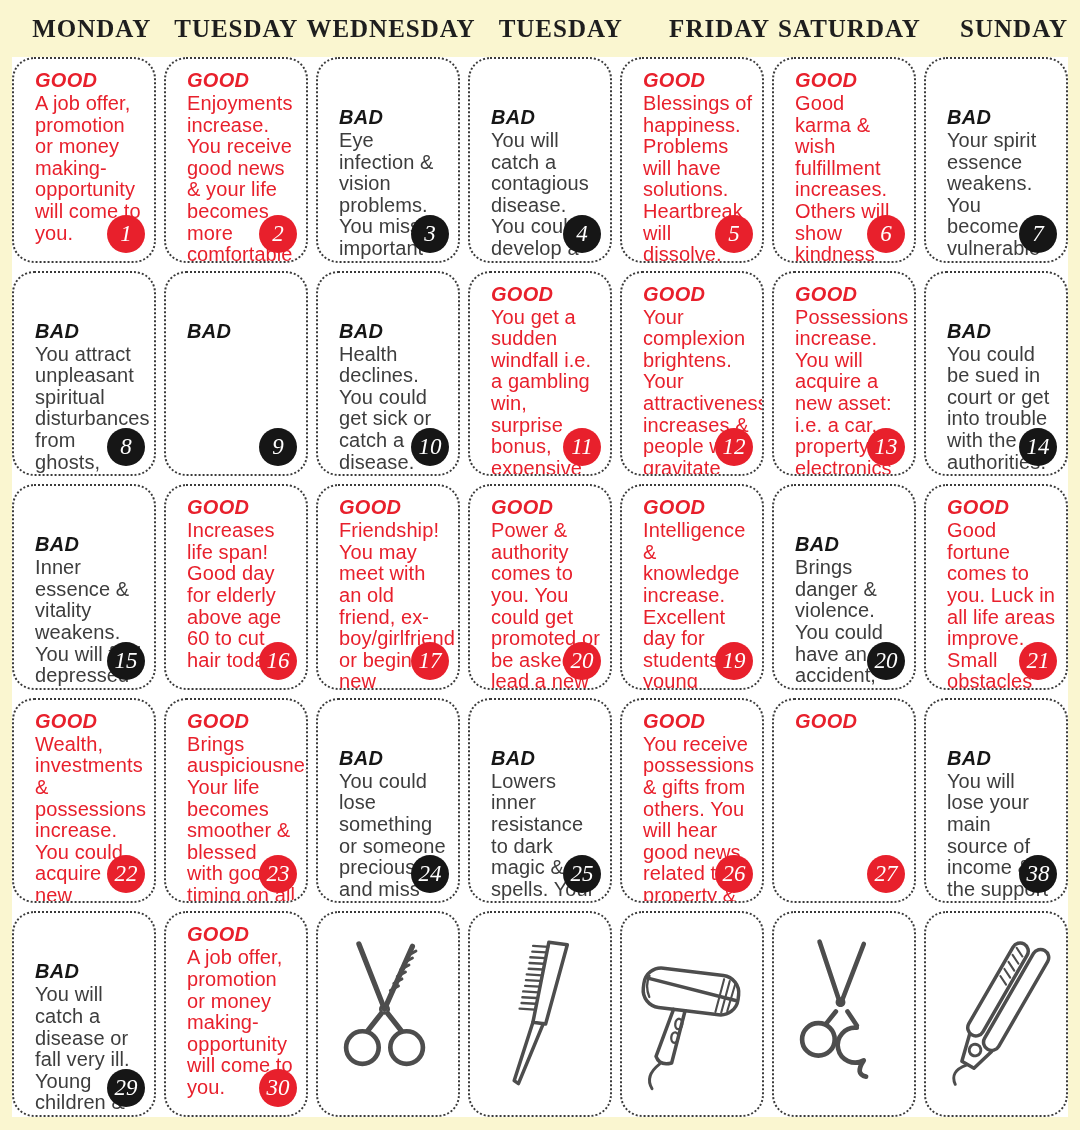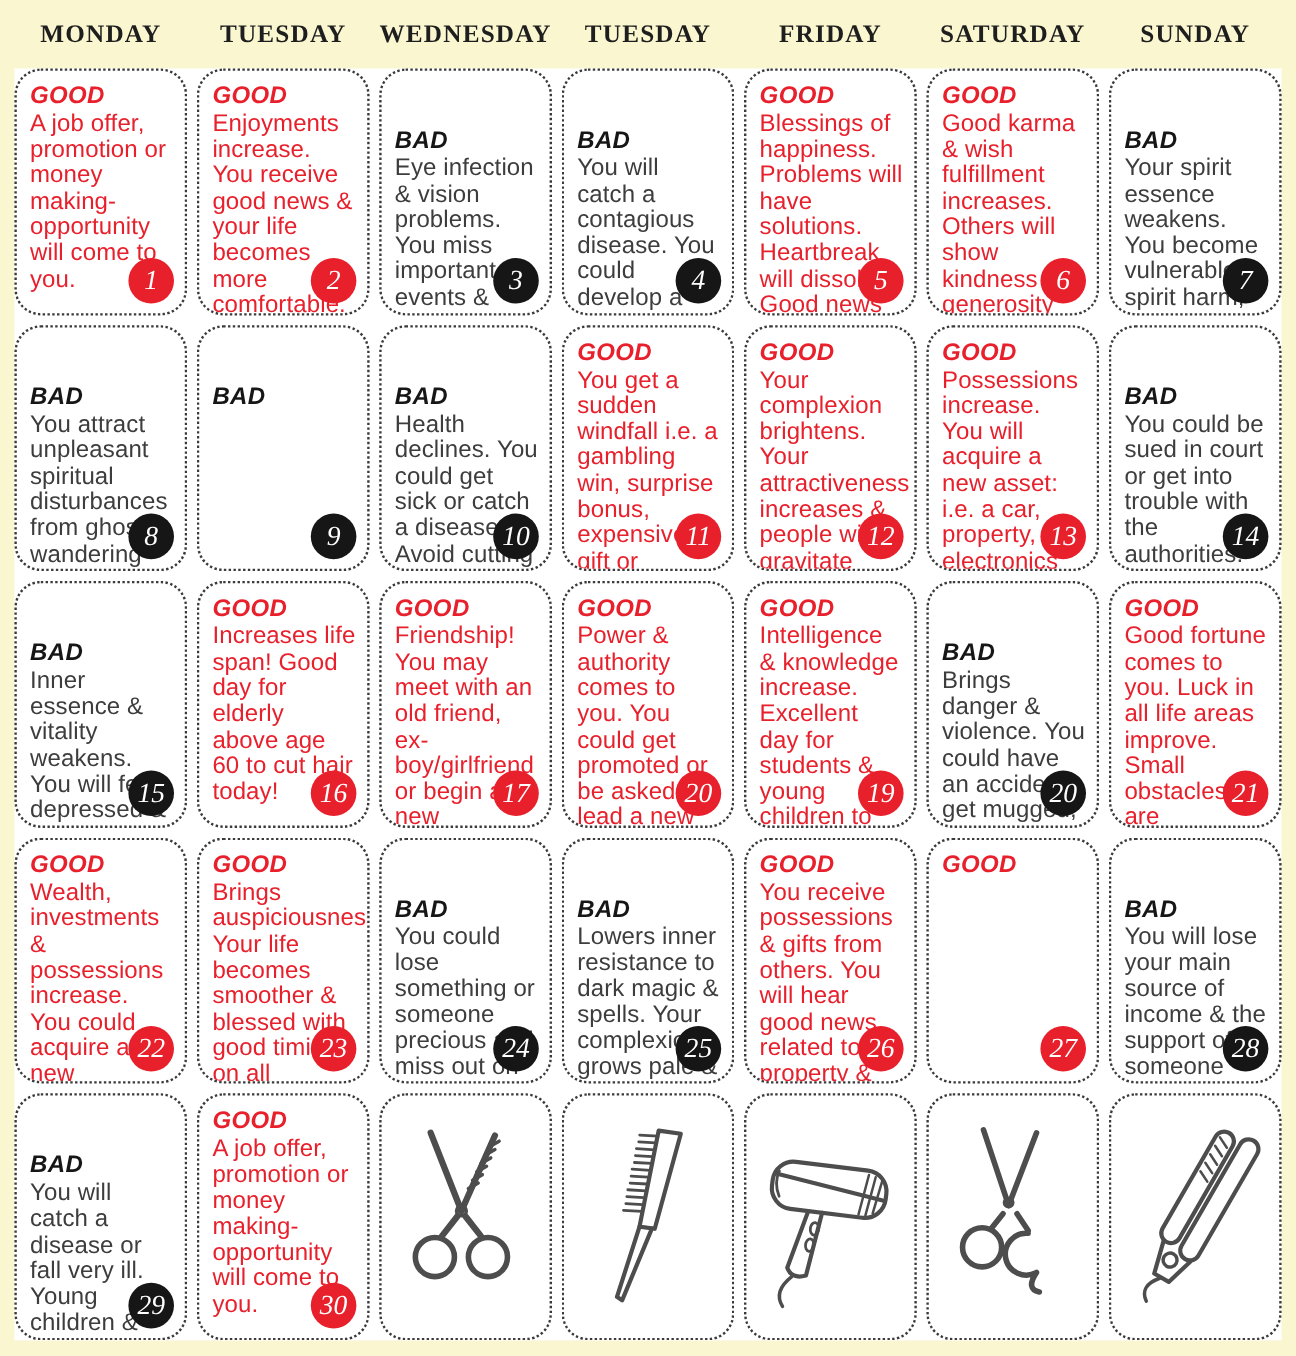--- a/index.html
+++ b/index.html
@@ -8,36 +8,36 @@
     background:#faf6d0;
     font-family:"Liberation Sans", sans-serif;
     overflow:hidden;position:relative;
   }
   .day-header{
     position:absolute;left:12px;top:0;width:1056px;height:57px;
     display:grid;grid-template-columns:repeat(7,1fr);gap:8px;
     align-items:center;
   }
   .day-header .day{
-    text-align:center;
+    text-align:right;
     font-family:"Liberation Serif", serif;
-    font-weight:700;font-size:21px;letter-spacing:1px;color:#1e1e1e;
+    font-weight:700;font-size:25px;letter-spacing:1px;color:#1e1e1e;
   }
   .grid{
     position:absolute;left:12px;top:57px;width:1056px;height:1060px;
     background:#ffffff;
     display:grid;grid-template-columns:repeat(7,1fr);grid-template-rows:repeat(5,1fr);
     gap:8px;
   }
   .card{
     position:relative;
     background:#fff;
     border:2px dotted #3a3a3a;
     border-radius:22px;
-    padding:10px 9px 8px 11px;
+    padding:10px 9px 8px 21px;
     box-sizing:border-box;
     overflow:hidden;
   }
   .card .label{
     font-weight:700;font-style:italic;font-size:20px;letter-spacing:.3px;
     margin-bottom:1px;
   }
   .card.good .label{color:#e8202c;}
   .card.bad  .label{color:#161616;margin-top:37px;}
   .card .text{
@@ -205,21 +205,21 @@
       <div class="text">You receive possessions &amp; gifts from others. You will hear good news related to property &amp; vehicles.</div>
       <div class="badge">26</div>
     </article>
     <article class="card good">
       <div class="label">GOOD</div>
       <div class="badge">27</div>
     </article>
     <article class="card bad">
       <div class="label">BAD</div>
       <div class="text">You will lose your main source of income &amp; the support of someone influential.</div>
-      <div class="badge">28</div>
+      <div class="badge">38</div>
     </article>
     <article class="card bad">
       <div class="label">BAD</div>
       <div class="text">You will catch a disease or fall very ill. Young children &amp; elderly folk must not cut hair today.</div>
       <div class="badge">29</div>
     </article>
     <article class="card good">
       <div class="label">GOOD</div>
       <div class="text">A job offer, promotion or money making-opportunity will come to you.</div>
       <div class="badge">30</div>

